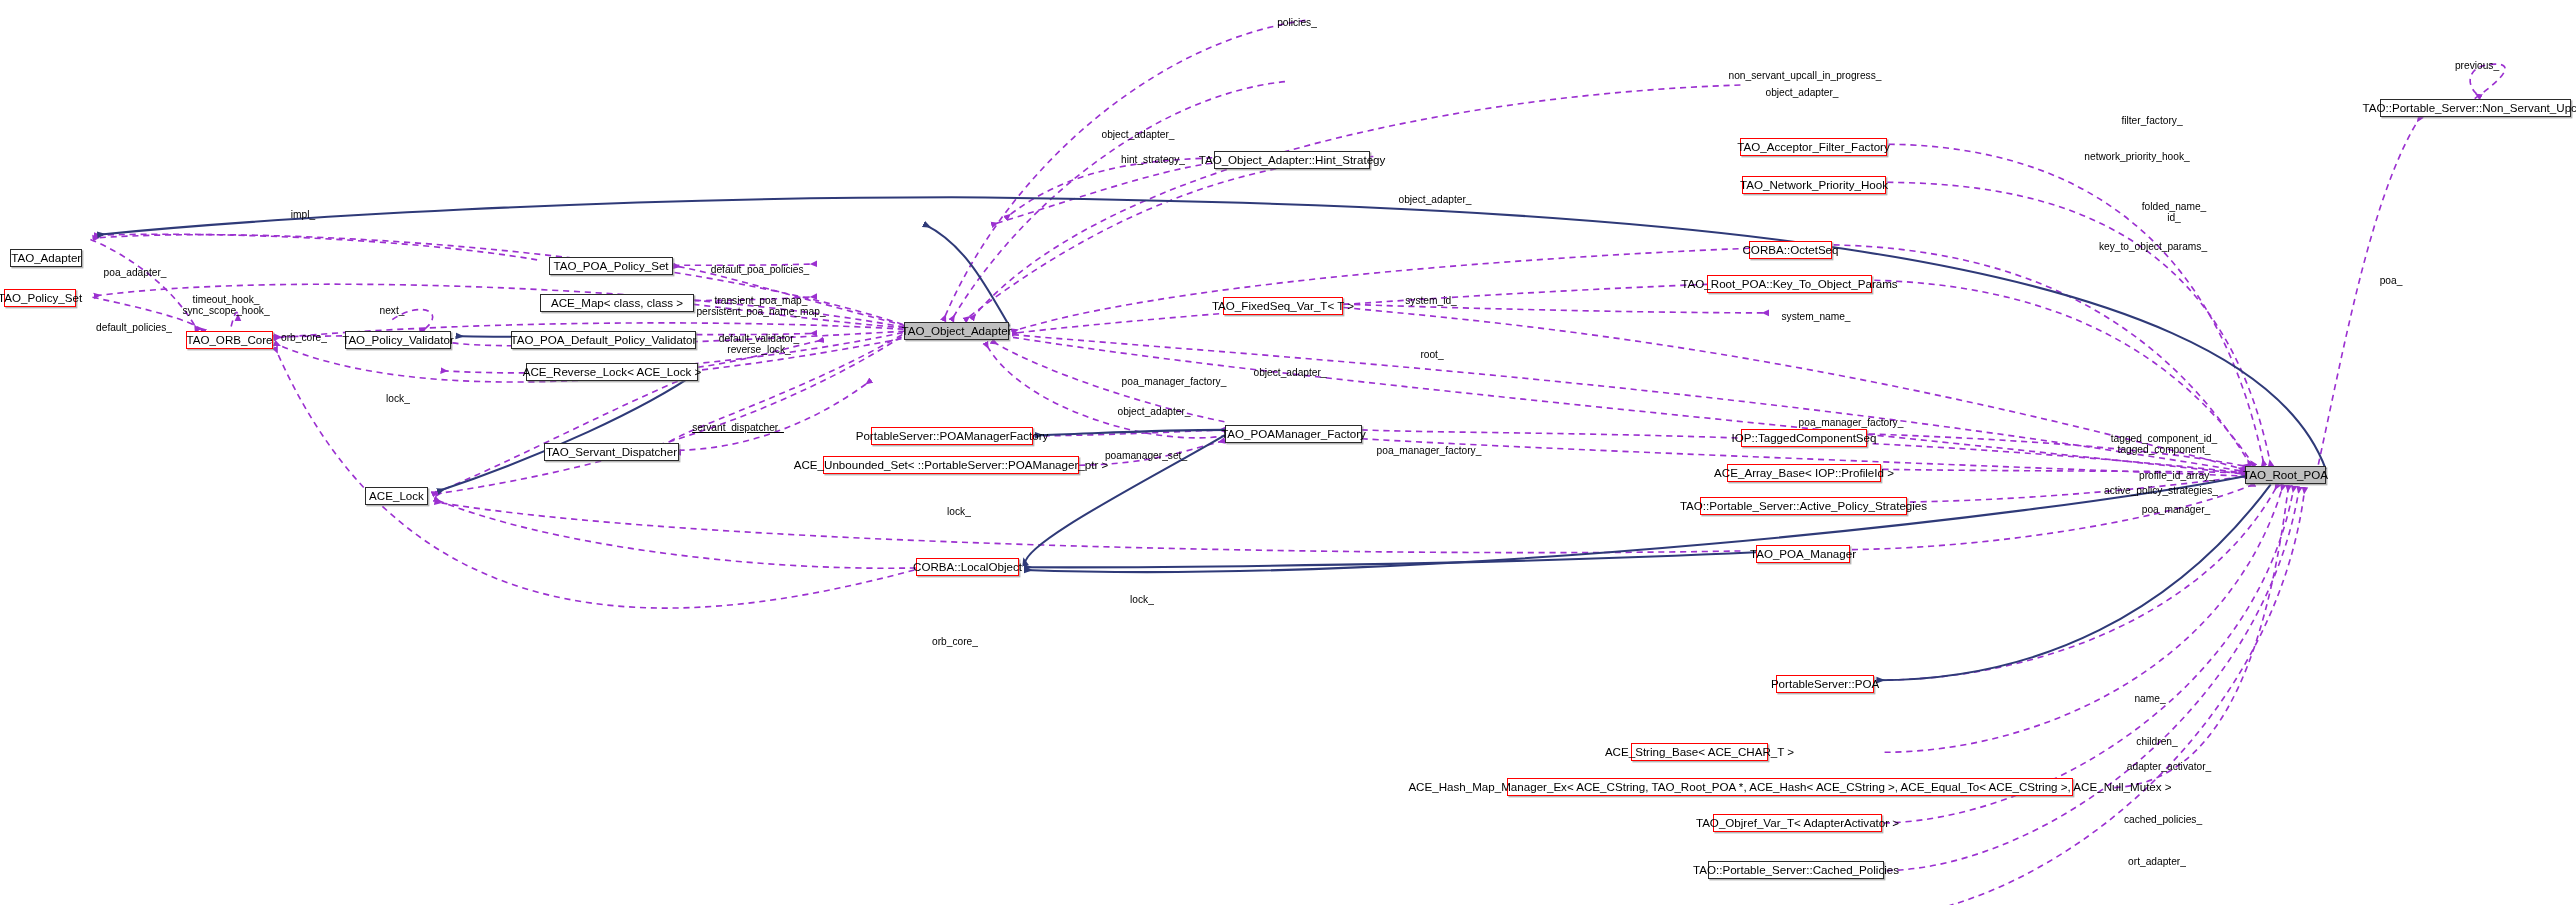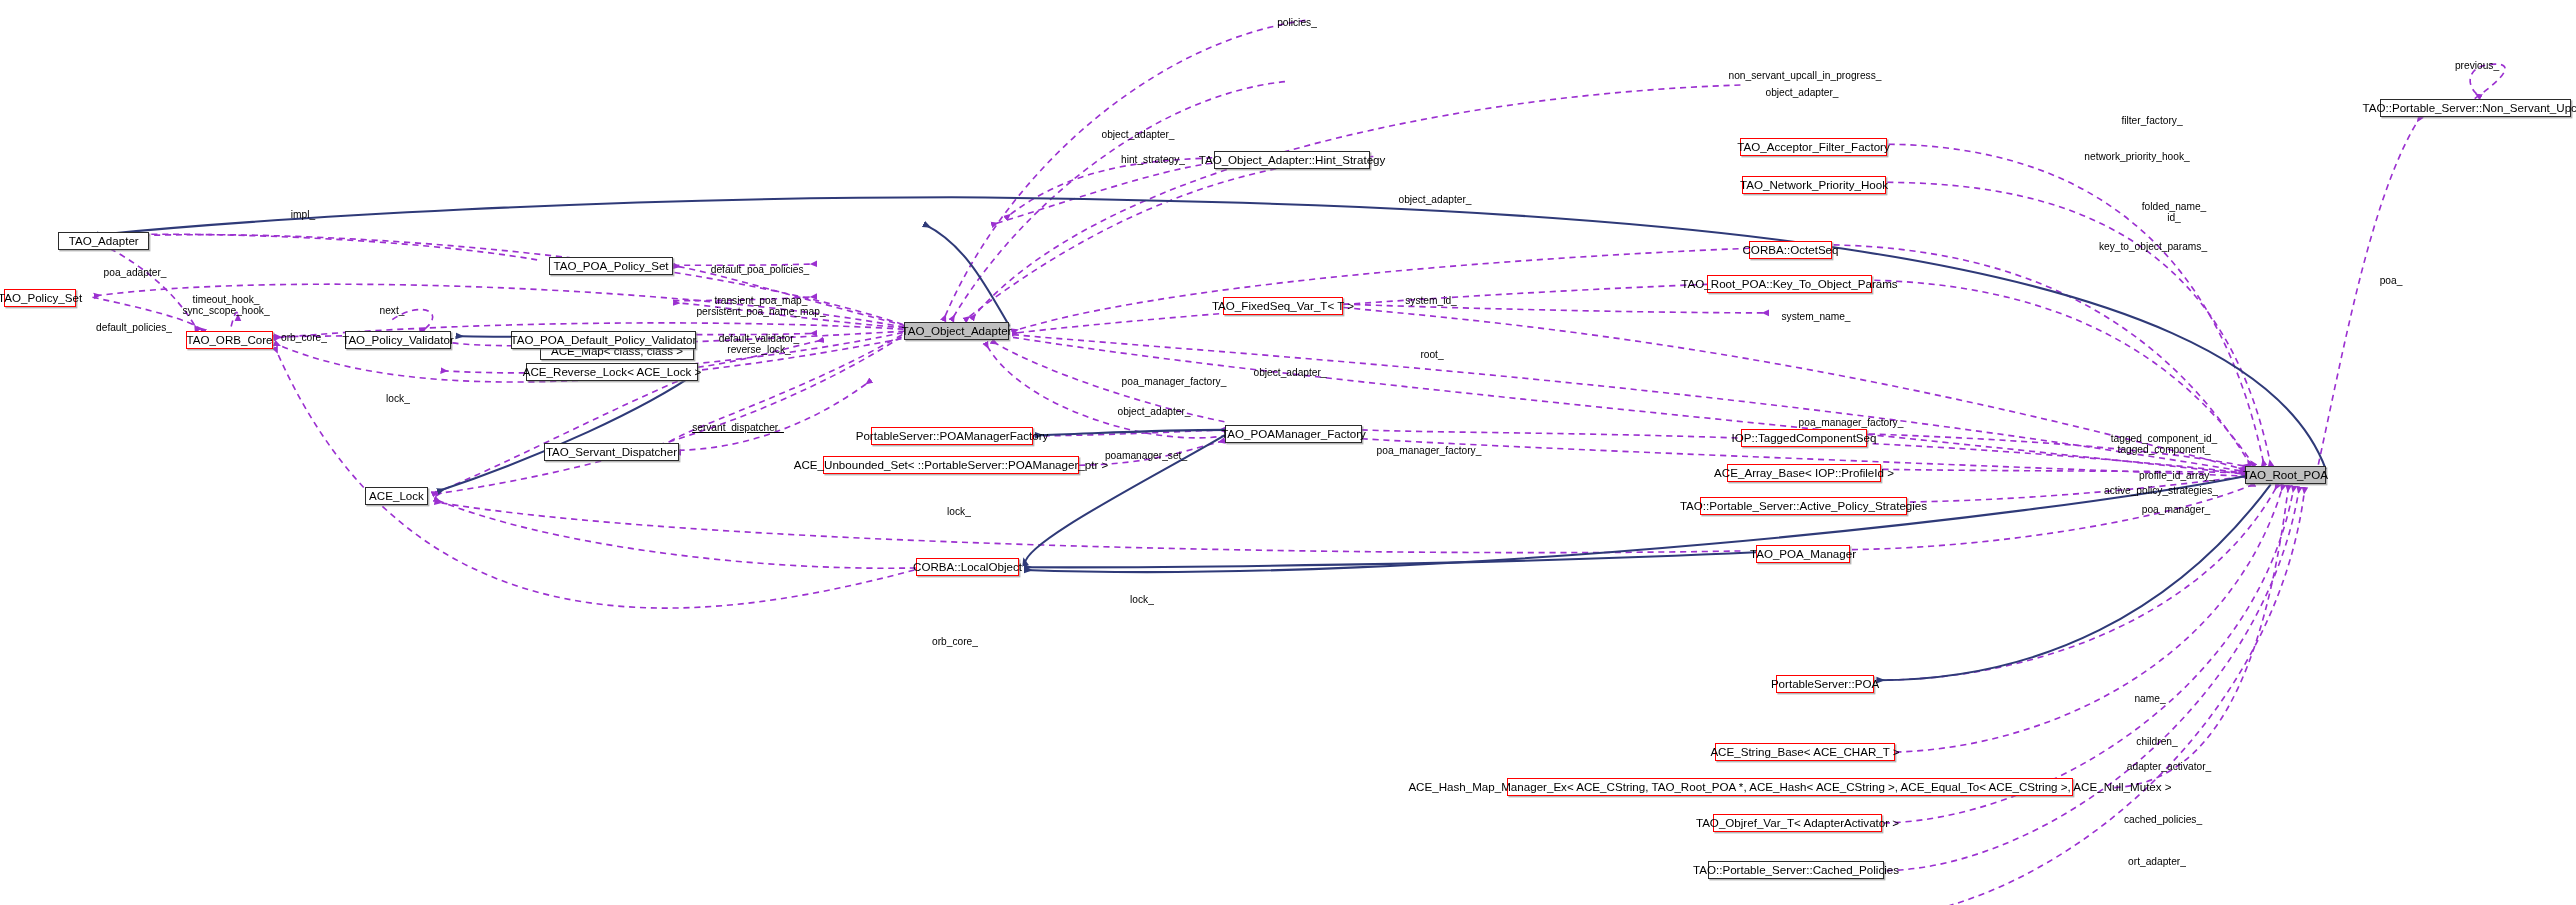--- a/index.html
+++ b/index.html
@@ -137,26 +137,26 @@
       <path d="M1026,547 C950,600 800,670 645,722"></path>
       <path d="M1802,632 C1700,632 1600,638 1524,640"></path>
       <path d="M1801,640 C1700,700 1500,800 1508,830"></path>
       <path d="M2583,812 C2200,830 1700,835 1508,834"></path>
       <path d="M3302,700 C3000,760 2100,860 1508,838"></path>
       <path d="M3340,712 C3200,900 3000,1000 2762,1000"></path>
       <path d="M1485,480 C1450,420 1420,360 1360,330"></path>
     </g>
   </svg>
 
-  <div class="node plain" style="left:10.2px;top:232px;width:91px;margin-left:48px;">TAO_Adapter</div>
+  <div class="node plain" style="left:10.2px;top:249px;width:72px;">TAO_Adapter</div>
   <div class="node" style="left:4.1px;top:289px;width:72px;">TAO_Policy_Set</div>
   <div class="node" style="left:186px;top:331px;width:87px;">TAO_ORB_Core</div>
   <div class="node plain" style="left:345px;top:331px;width:106px;">TAO_Policy_Validator</div>
   <div class="node plain" style="left:549px;top:257px;width:124px;">TAO_POA_Policy_Set</div>
-  <div class="node plain" style="left:540px;top:294px;width:154px;margin-top:48px;">ACE_Map&lt; class, class &gt;</div>
+  <div class="node plain" style="left:540px;top:294px;width:154px;">ACE_Map&lt; class, class &gt;</div>
   <div class="node plain" style="left:511px;top:331px;width:185px;">TAO_POA_Default_Policy_Validator</div>
   <div class="node plain" style="left:526px;top:363px;width:172px;">ACE_Reverse_Lock&lt; ACE_Lock &gt;</div>
   <div class="node plain" style="left:544px;top:443px;width:135px;">TAO_Servant_Dispatcher</div>
   <div class="node plain" style="left:365px;top:487px;width:63px;">ACE_Lock</div>
   <div class="node focus" style="left:904px;top:322px;width:105px;">TAO_Object_Adapter</div>
   <div class="node plain" style="left:1214px;top:151px;width:156px;">TAO_Object_Adapter::Hint_Strategy</div>
   <div class="node" style="left:871px;top:427px;width:162px;">PortableServer::POAManagerFactory</div>
   <div class="node" style="left:823px;top:456px;width:256px;">ACE_Unbounded_Set&lt; ::PortableServer::POAManager_ptr &gt;</div>
   <div class="node plain" style="left:1225px;top:425px;width:137px;">TAO_POAManager_Factory</div>
   <div class="node" style="left:916px;top:558px;width:103px;">CORBA::LocalObject</div>
@@ -165,21 +165,21 @@
   <div class="node" style="left:1742px;top:176px;width:144px;">TAO_Network_Priority_Hook</div>
   <div class="node" style="left:1749px;top:241px;width:83px;">CORBA::OctetSeq</div>
   <div class="node" style="left:1707px;top:275px;width:165px;">TAO_Root_POA::Key_To_Object_Params</div>
   <div class="node" style="left:1741px;top:429px;width:126px;">IOP::TaggedComponentSeq</div>
   <div class="node" style="left:1727px;top:464px;width:154px;">ACE_Array_Base&lt; IOP::ProfileId &gt;</div>
   <div class="node" style="left:1700px;top:497px;width:207px;">TAO::Portable_Server::Active_Policy_Strategies</div>
   <div class="node" style="left:1756px;top:545px;width:94px;">TAO_POA_Manager</div>
   <div class="node plain" style="left:2380px;top:99px;width:191px;">TAO::Portable_Server::Non_Servant_Upcall</div>
   <div class="node focus" style="left:2245px;top:466px;width:81px;">TAO_Root_POA</div>
   <div class="node" style="left:1776px;top:675px;width:98px;">PortableServer::POA</div>
-  <div class="node" style="left:1715px;top:743px;width:180px;">ACE_String_Base&lt; ACE_CHAR_T &gt;</div>
+  <div class="node" style="left:1631px;top:743px;width:137px;">ACE_String_Base&lt; ACE_CHAR_T &gt;</div>
   <div class="node" style="left:1507px;top:778px;width:566px;">ACE_Hash_Map_Manager_Ex&lt; ACE_CString, TAO_Root_POA *, ACE_Hash&lt; ACE_CString &gt;, ACE_Equal_To&lt; ACE_CString &gt;, ACE_Null_Mutex &gt;</div>
   <div class="node" style="left:1713px;top:814px;width:169px;">TAO_Objref_Var_T&lt; AdapterActivator &gt;</div>
   <div class="node plain" style="left:1708px;top:861px;width:176px;">TAO::Portable_Server::Cached_Policies</div>
 
   <div class="edgelabel" style="left:1297px;top:17px;">policies_</div>
   <div class="edgelabel" style="left:2477px;top:60px;">previous_</div>
   <div class="edgelabel" style="left:1805px;top:70px;">non_servant_upcall_in_progress_</div>
   <div class="edgelabel" style="left:1802px;top:87px;">object_adapter_</div>
   <div class="edgelabel" style="left:2152px;top:115px;">filter_factory_</div>
   <div class="edgelabel" style="left:2137px;top:151px;">network_priority_hook_</div>

